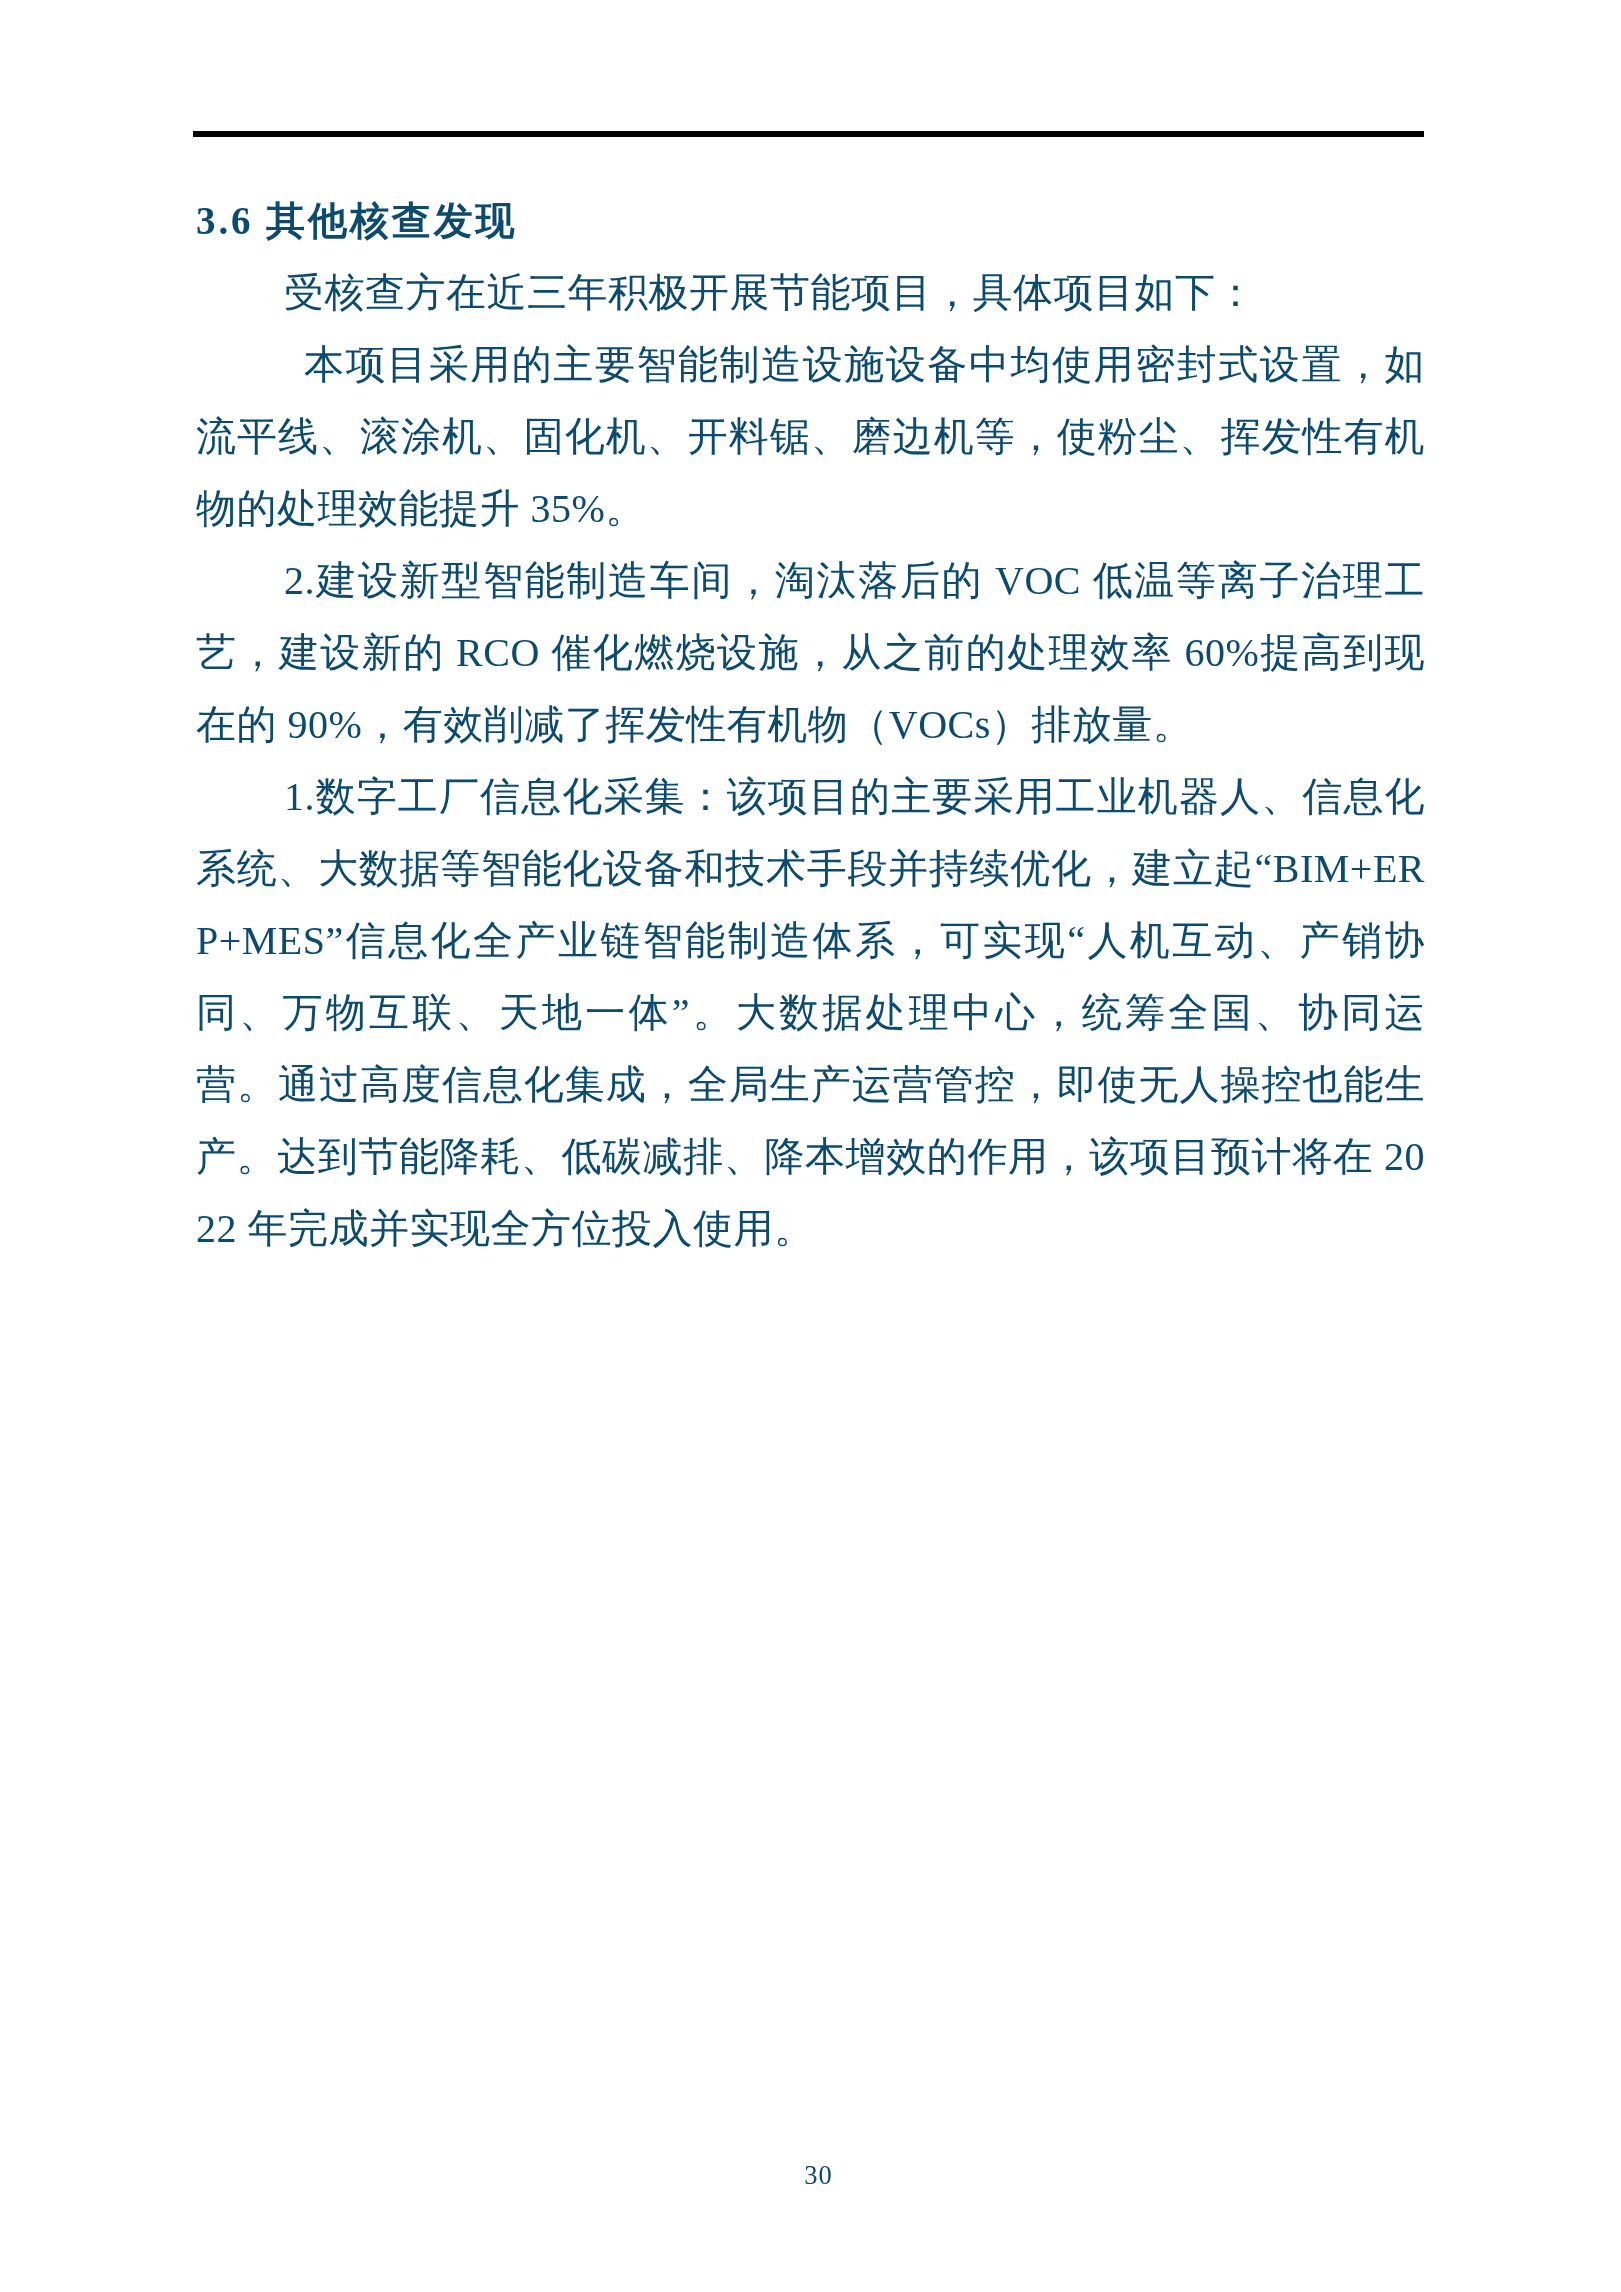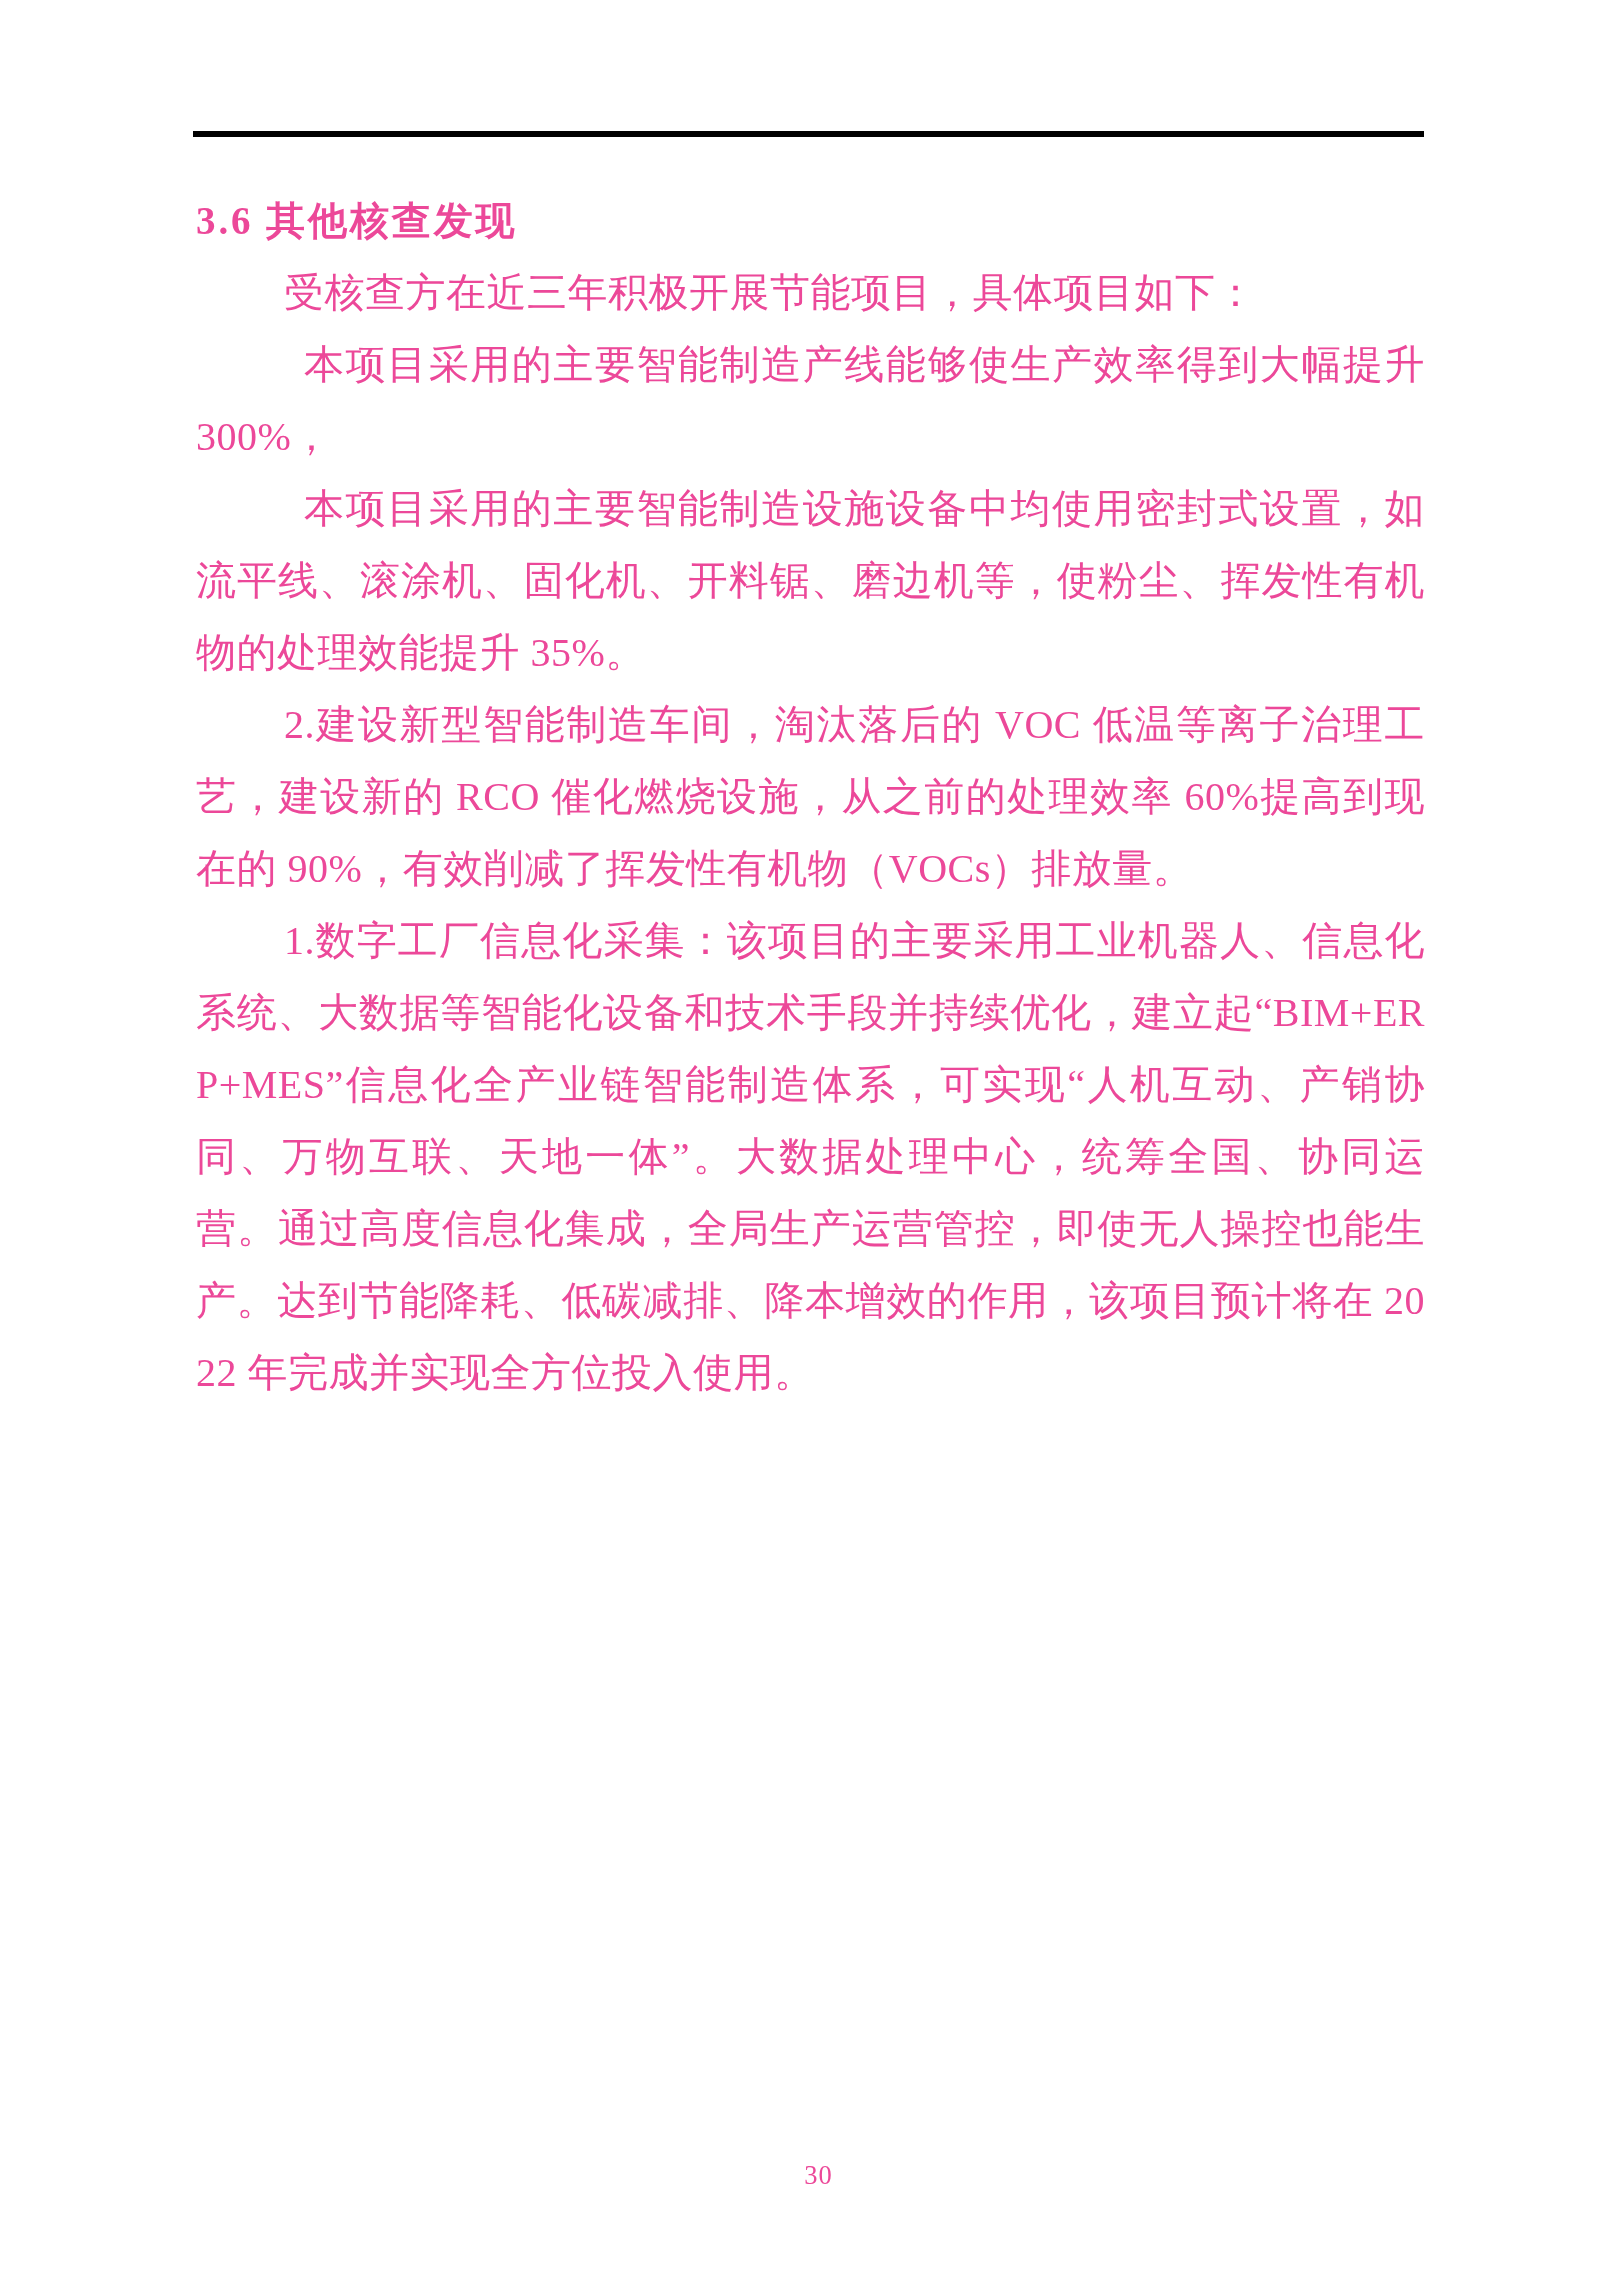--- a/index.html
+++ b/index.html
@@ -6,21 +6,21 @@
     margin: 0;
     padding: 0;
     background: #ffffff;
   }
   .page {
     position: relative;
     width: 1524px;
     height: 2293px;
     background: #ffffff;
     font-family: "Liberation Serif", "DejaVu Serif", serif;
-    color: #ec4899;
+    color: #0c4a6e;
     overflow: hidden;
   }
   .header-rule {
     position: absolute;
     left: 193px;
     top: 131px;
     width: 1231px;
     height: 5.9px;
     background: #000000;
   }
@@ -67,21 +67,20 @@
 <body>
 
 <div class="page">
 
   <div class="header-rule"></div>
 
   <h1 class="section-heading">3.6 其他核查发现</h1>
 
   <div class="body-text">
     <p class="para">受核查方在近三年积极开展节能项目，具体项目如下：</p>
-    <p class="para deep">本项目采用的主要智能制造产线能够使生产效率得到大幅提升 300%，</p>
     <p class="para deep">本项目采用的主要智能制造设施设备中均使用密封式设置，如流平线、滚涂机、固化机、开料锯、磨边机等，使粉尘、挥发性有机物的处理效能提升 35%。</p>
     <p class="para">2.建设新型智能制造车间，淘汰落后的 VOC 低温等离子治理工艺，建设新的 RCO 催化燃烧设施，从之前的处理效率 60%提高到现在的 90%，有效削减了挥发性有机物（VOCs）排放量。</p>
     <p class="para">1.数字工厂信息化采集：该项目的主要采用工业机器人、信息化系统、大数据等智能化设备和技术手段并持续优化，建立起“BIM+ERP+MES”信息化全产业链智能制造体系，可实现“人机互动、产销协同、万物互联、天地一体”。大数据处理中心，统筹全国、协同运营。通过高度信息化集成，全局生产运营管控，即使无人操控也能生产。达到节能降耗、低碳减排、降本增效的作用，该项目预计将在 2022 年完成并实现全方位投入使用。</p>
   </div>
 
   <div class="page-number">30</div>
 
 </div>
 
 

